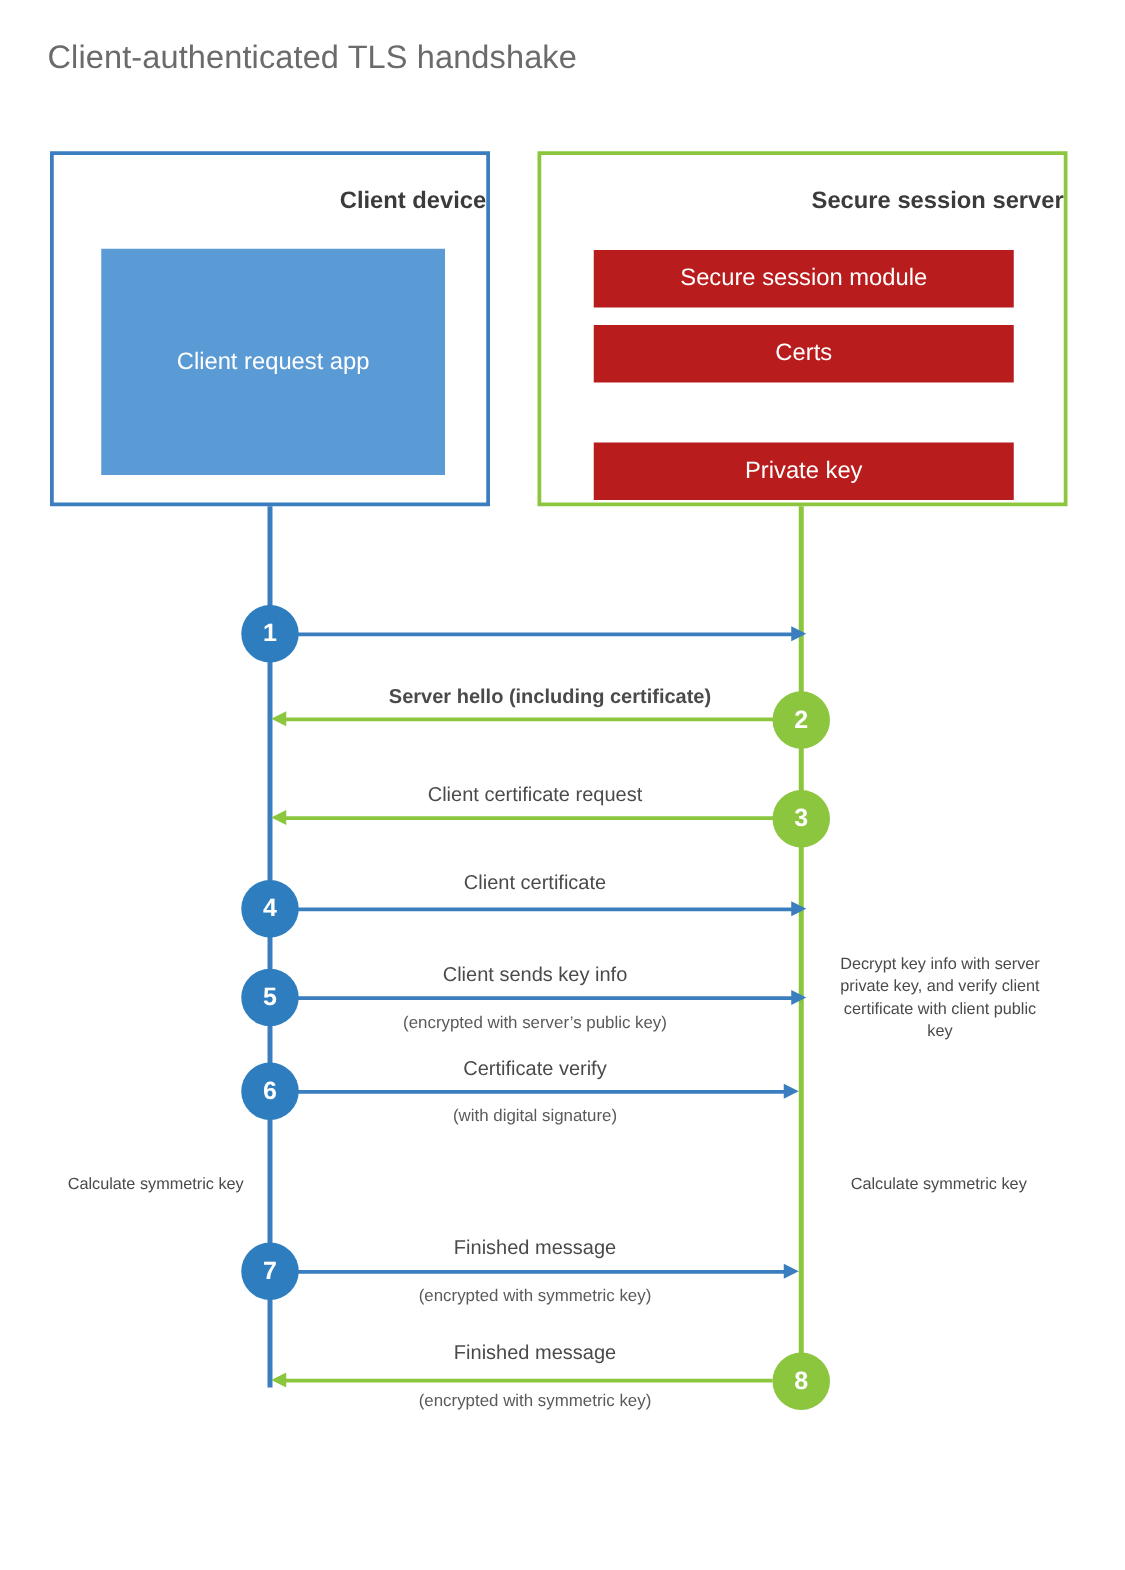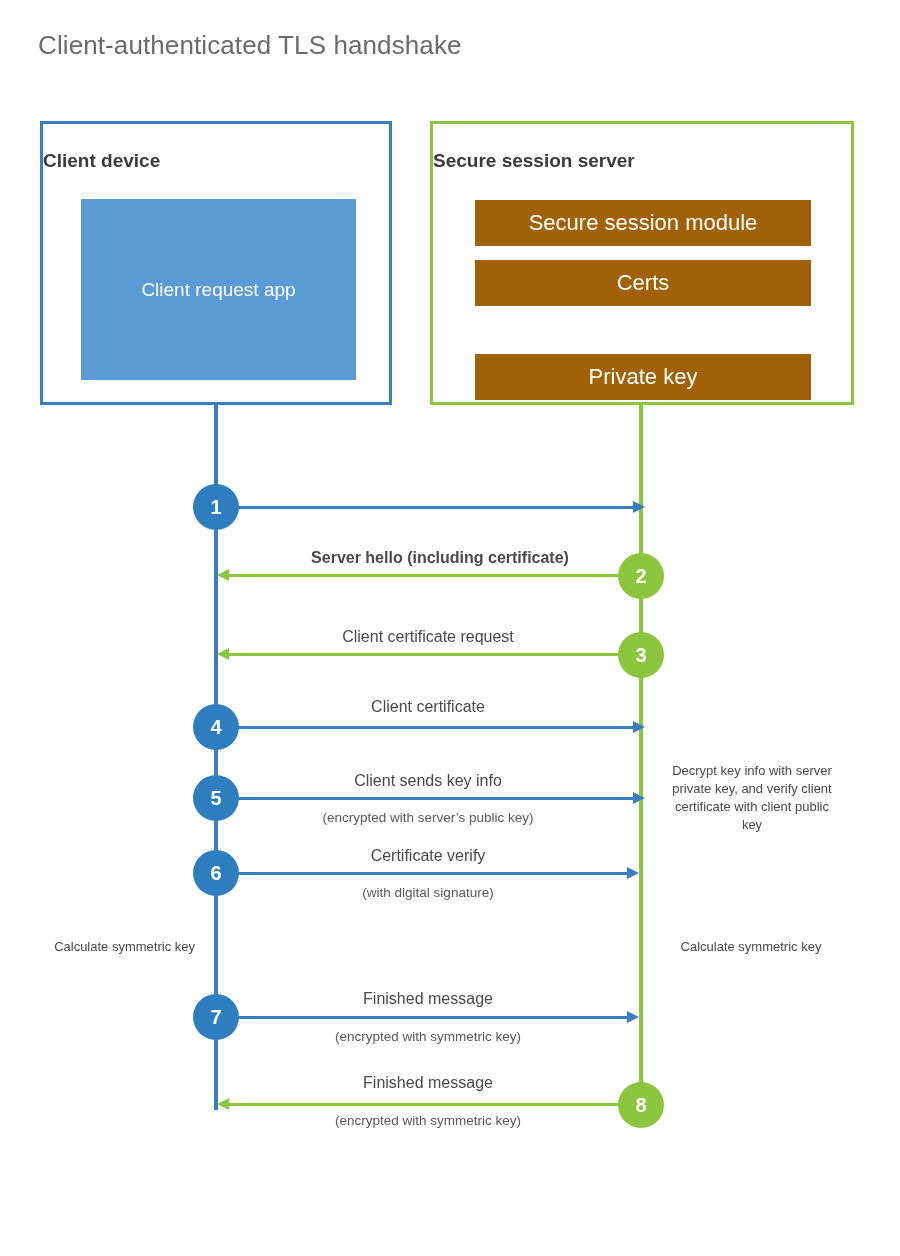--- a/index.html
+++ b/index.html
@@ -54,21 +54,21 @@
     top: 121px;
     width: 424px;
     height: 284px;
     border: 3px solid #8cc63e;
   }
   .party-title {
     position: absolute;
     left: 0;
     right: 0;
     top: 26px;
-    text-align: left;
+    text-align: right;
     font-size: 19px;
     font-weight: bold;
     color: #3b3b3b;
   }
 
   
   .client-app {
     position: absolute;
     left: 38px;
     top: 75px;
@@ -88,26 +88,26 @@
 
   
   .server-modules {
     position: absolute;
     left: 42px;
     top: 76px;
     width: 336px;
   }
   .server-module {
     height: 46px;
-    background: #a16207;
+    background: #b91c1c;
     color: #ffffff;
     display: flex;
     align-items: center;
     justify-content: center;
-    font-size: 22px;
+    font-size: 19px;
     margin-bottom: 14px;
     box-sizing: border-box;
   }
   .server-module:last-child { margin-bottom: 0; margin-top: 48px; }
 
   
   .lifeline {
     position: absolute;
     width: 4px;
   }

